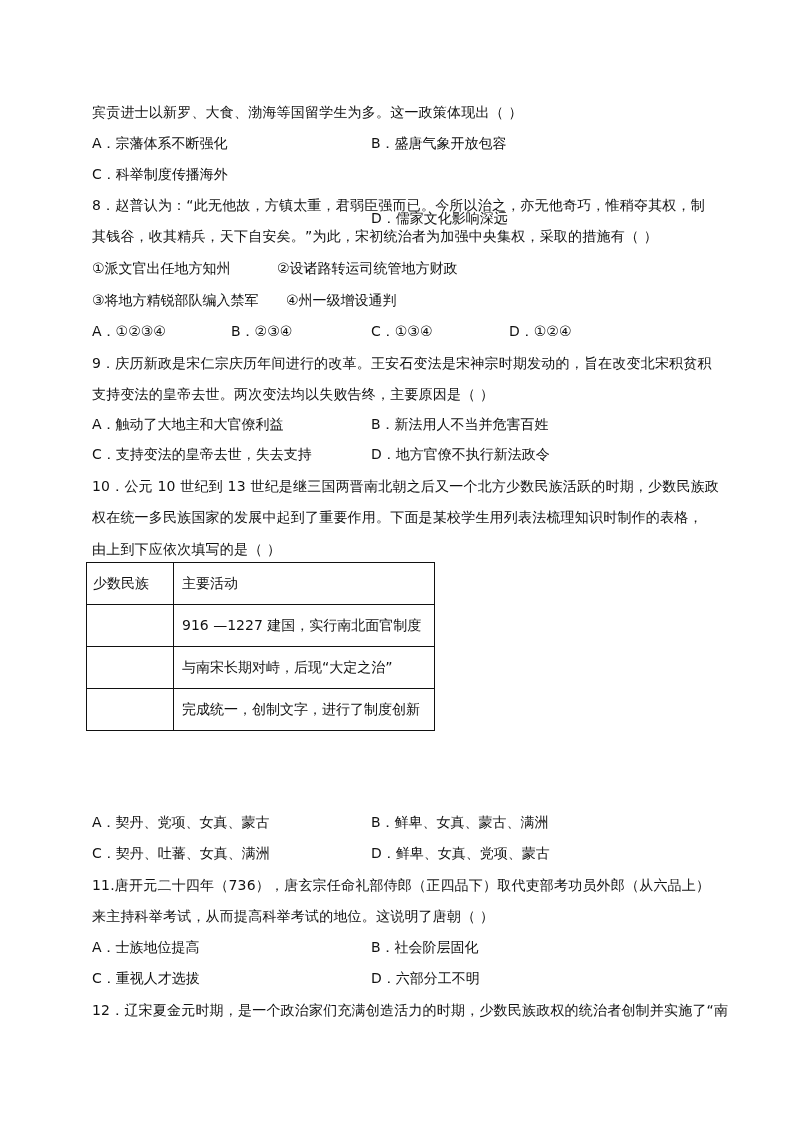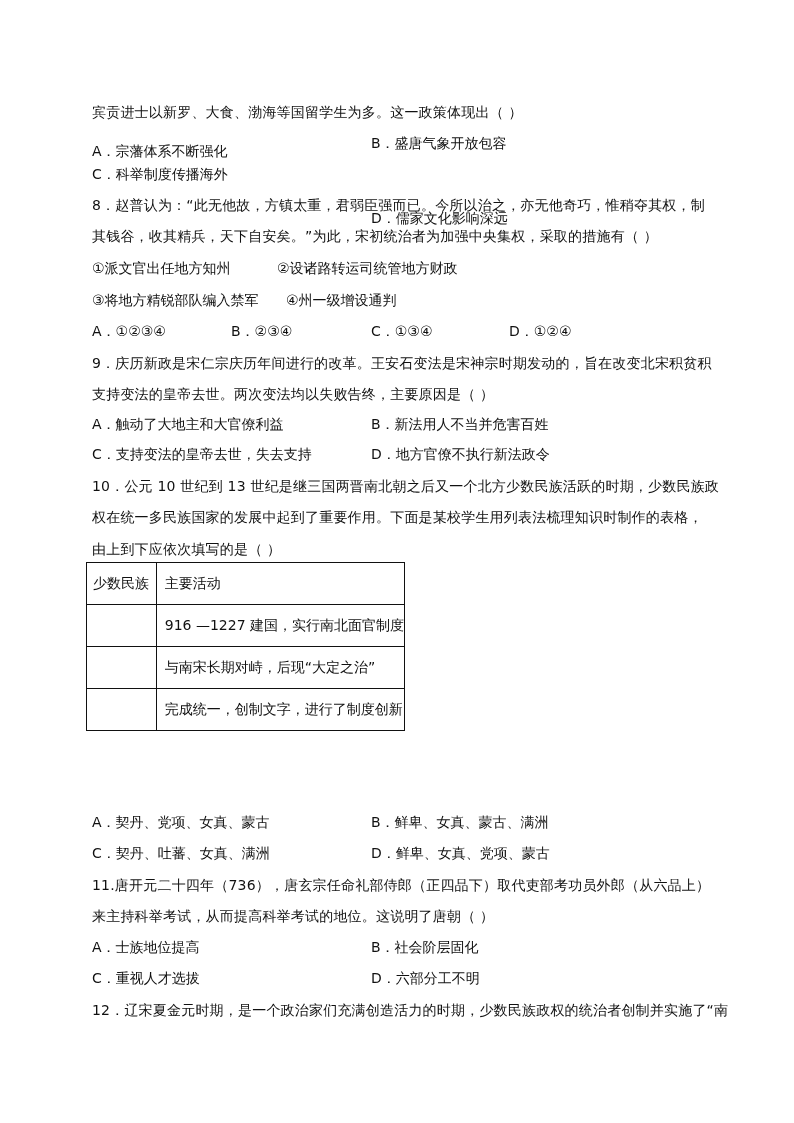--- a/index.html
+++ b/index.html
@@ -35,38 +35,38 @@
     .q4A { left: 92px; }
     .q4B { left: 231px; }
     .q4C { left: 371px; }
     .q4D { left: 509px; }
     .item2 { left: 277px; }
 
     table.kt {
       position: absolute;
       left: 86px;
       top: 562px;
-      width: 319px;
+      width: 349px;
       border-collapse: collapse;
       font-size: 14px;
     }
     table.kt td {
       border: 1px solid #111111;
       height: 41px;
       padding: 0 0 0 8px;
       vertical-align: middle;
       white-space: nowrap;
     }
     table.kt td.c1 { width: 80px; padding-left: 6px; }
   </style>
 </head>
 <body>
 
 <div class="line" style="top:102px;">宾贡进士以新罗、大食、渤海等国留学生为多。这一政策体现出（    ）</div>
-<div class="opt optA" style="top:133px;margin-top:8px;">A．宗藩体系不断强化</div>
+<div class="opt optA" style="top:133px;">A．宗藩体系不断强化</div>
 <div class="opt optB" style="top:133px;">B．盛唐气象开放包容</div>
 <div class="opt optA" style="top:164px;">C．科举制度传播海外</div>
 <div class="opt optB" style="top:164px;margin-top:44px;">D．儒家文化影响深远</div>
 
 <div class="line" style="top:195px;">8．赵普认为：“此无他故，方镇太重，君弱臣强而已。今所以治之，亦无他奇巧，惟稍夺其权，制</div>
 <div class="line" style="top:226px;">其钱谷，收其精兵，天下自安矣。”为此，宋初统治者为加强中央集权，采取的措施有（    ）</div>
 <div class="opt optA" style="top:258px;">①派文官出任地方知州</div>
 <div class="opt item2" style="top:258px;">②设诸路转运司统管地方财政</div>
 <div class="opt optA" style="top:290px;">③将地方精锐部队编入禁军</div>
 <div class="opt" style="top:290px; left:286px;">④州一级增设通判</div>

